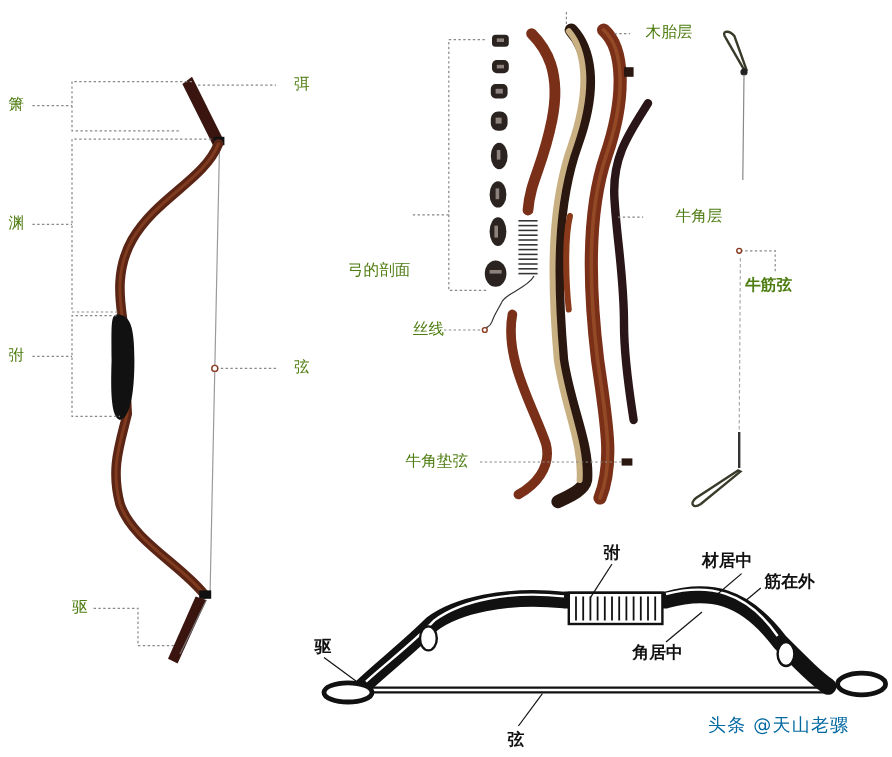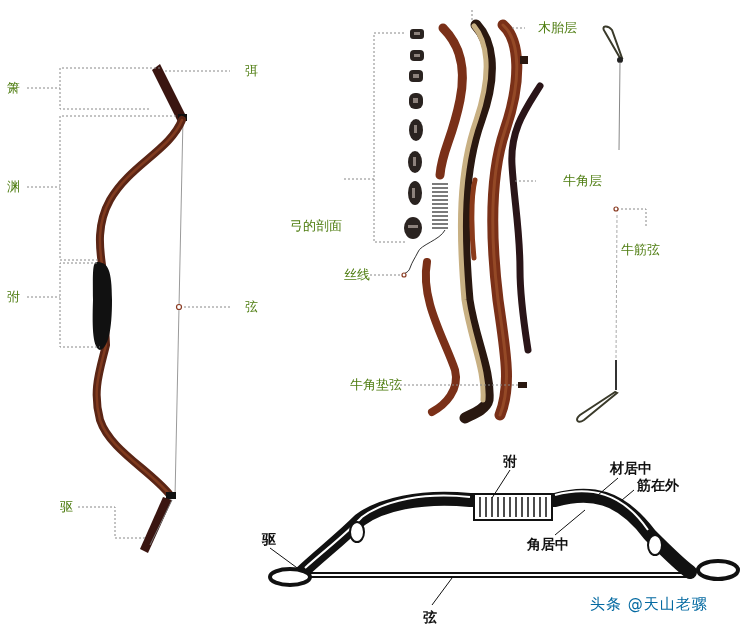--- a/index.html
+++ b/index.html
@@ -169,23 +169,23 @@
 <span class="lbl" style="left:245px;top:64px;">弭</span>
 <span class="lbl" style="left:7px;top:180px;">渊</span>
 <span class="lbl" style="left:7px;top:290px;">弣</span>
 <span class="lbl" style="left:245px;top:300px;">弦</span>
 <span class="lbl" style="left:60px;top:500px;">驱</span>
 
 <span class="lbl" style="left:290px;top:172px;margin-top:47px;">弓的剖面</span>
 <span class="lbl" style="left:538px;top:21px;">木胎层</span>
 <span class="lbl" style="left:541px;top:174px;margin-left:22px;">牛角层</span>
 <span class="lbl" style="left:344px;top:268px;">丝线</span>
-<span class="lbl" style="left:350px;top:378px;">牛角垫弦</span>
-<span class="lbl" style="left:621px;top:243px;">牛筋弦</span>
+<span class="lbl" style="left:338px;top:378px;">牛角垫弦</span>
+<span class="lbl" style="left:621px;top:232px;font-weight:bold;">牛筋弦</span>
 
 <span class="lbl-b" style="left:503px;top:454px;">弣</span>
-<span class="lbl-b" style="left:585px;top:461px;margin-left:25px;">材居中</span>
+<span class="lbl-b" style="left:585px;top:461px;">材居中</span>
 <span class="lbl-b" style="left:637px;top:478px;">筋在外</span>
 <span class="lbl-b" style="left:527px;top:537px;">角居中</span>
 <span class="lbl-b" style="left:262px;top:532px;">驱</span>
 <span class="lbl-b" style="left:423px;top:610px;">弦</span>
 
 <span class="wm" style="left:590px;top:595px;">头条 @天山老骡</span>
 
 </body></html>

